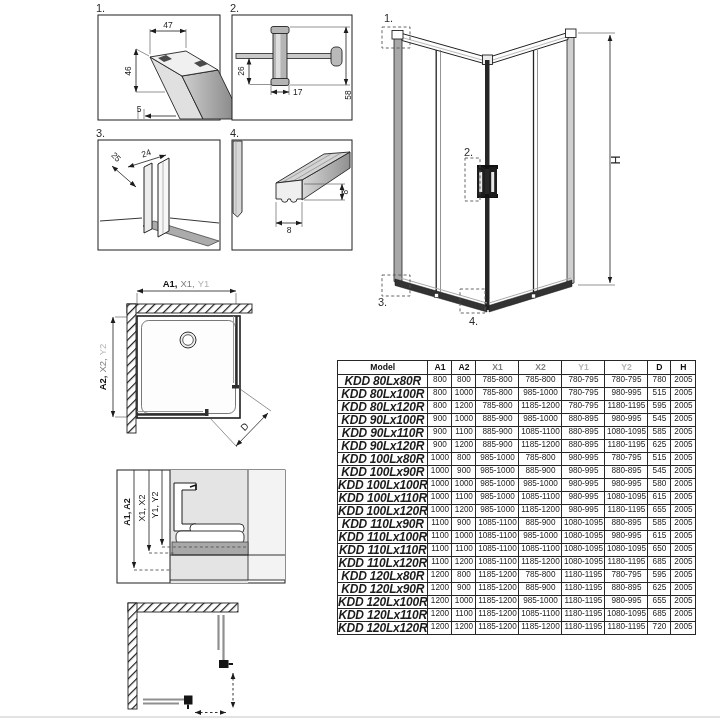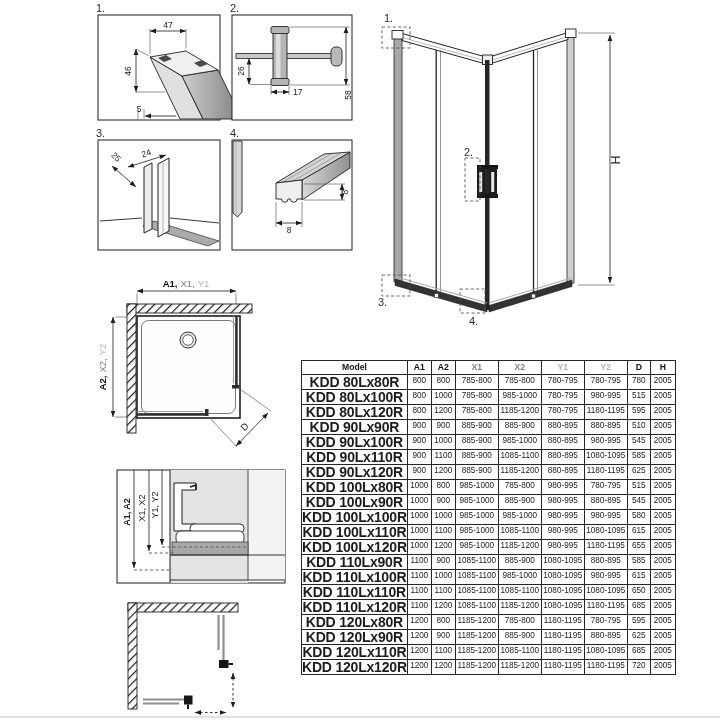--- a/index.html
+++ b/index.html
@@ -7,26 +7,26 @@
   .sheet{position:relative;width:720px;height:720px;background:#fff;overflow:hidden;}
   .sheet > svg{position:absolute;left:0;top:0;}
   svg text{font-family:"Liberation Sans",sans-serif;fill:#1c1c1c;}
   .boxlbl{font-size:11px;fill:#2b2b2b;}
   .dimtxt{font-size:8.5px;fill:#1c1c1c;}
   .dim{stroke:#1c1c1c;stroke-width:0.8;fill:none;}
   .ext{stroke:#4a4a4a;stroke-width:0.6;fill:none;}
   .dash{stroke:#555;stroke-width:0.9;fill:none;stroke-dasharray:3,2.4;}
   .thin{stroke:#1f1f1f;stroke-width:0.9;fill:none;}
   .table-wrap{position:absolute;left:301px;top:360px;}
-  table.spec{border-collapse:collapse;table-layout:fixed;background:#fff;border:1.6px solid #1a1a1a;}
+  table.spec{border-collapse:collapse;table-layout:fixed;background:#fff;border:1.6px solid #1a1a1a;margin-left:36px;}
   table.spec th,table.spec td{border:1px solid #262626;text-align:center;vertical-align:middle;
     padding:0;font-size:8.2px;line-height:1;color:#1c1c1c;height:11.4px;white-space:nowrap;overflow:hidden;}
   table.spec th{height:12.5px;font-weight:bold;font-size:8.6px;color:#111;}
   table.spec th.c0{font-weight:bold;}
-  table.spec td.c0{font-weight:bold;font-size:14px;letter-spacing:-0.2px;}
+  table.spec td.c0{font-weight:bold;font-style:italic;font-size:12px;letter-spacing:-0.2px;}
   table.spec th.c3,table.spec th.c4{color:#7f7f7f;}
   table.spec th.c5,table.spec th.c6{color:#b3b3b3;}
 </style>
 </head>
 <body>
 
 <div class="sheet">
 
 <svg width="720" height="720" viewBox="0 0 720 720">
   <defs>
@@ -304,31 +304,20 @@
             <td class="c1">800</td>
             <td class="c2">1200</td>
             <td class="c3">785-800</td>
             <td class="c4">1185-1200</td>
             <td class="c5">780-795</td>
             <td class="c6">1180-1195</td>
             <td class="c7">595</td>
             <td class="c8">2005</td>
           </tr>
           <tr>
-            <td class="c0">KDD 90Lx90R</td>
-            <td class="c1">900</td>
-            <td class="c2">900</td>
-            <td class="c3">885-900</td>
-            <td class="c4">885-900</td>
-            <td class="c5">880-895</td>
-            <td class="c6">880-895</td>
-            <td class="c7">510</td>
-            <td class="c8">2005</td>
-          </tr>
-          <tr>
             <td class="c0">KDD 90Lx100R</td>
             <td class="c1">900</td>
             <td class="c2">1000</td>
             <td class="c3">885-900</td>
             <td class="c4">985-1000</td>
             <td class="c5">880-895</td>
             <td class="c6">980-995</td>
             <td class="c7">545</td>
             <td class="c8">2005</td>
           </tr>
@@ -469,20 +458,31 @@
             <td class="c1">1200</td>
             <td class="c2">900</td>
             <td class="c3">1185-1200</td>
             <td class="c4">885-900</td>
             <td class="c5">1180-1195</td>
             <td class="c6">880-895</td>
             <td class="c7">625</td>
             <td class="c8">2005</td>
           </tr>
           <tr>
+            <td class="c0">KDD 120Lx100R</td>
+            <td class="c1">1200</td>
+            <td class="c2">1000</td>
+            <td class="c3">1185-1200</td>
+            <td class="c4">985-1000</td>
+            <td class="c5">1180-1195</td>
+            <td class="c6">980-995</td>
+            <td class="c7">655</td>
+            <td class="c8">2005</td>
+          </tr>
+          <tr>
             <td class="c0">KDD 120Lx110R</td>
             <td class="c1">1200</td>
             <td class="c2">1100</td>
             <td class="c3">1185-1200</td>
             <td class="c4">1085-1100</td>
             <td class="c5">1180-1195</td>
             <td class="c6">1080-1095</td>
             <td class="c7">685</td>
             <td class="c8">2005</td>
           </tr>

